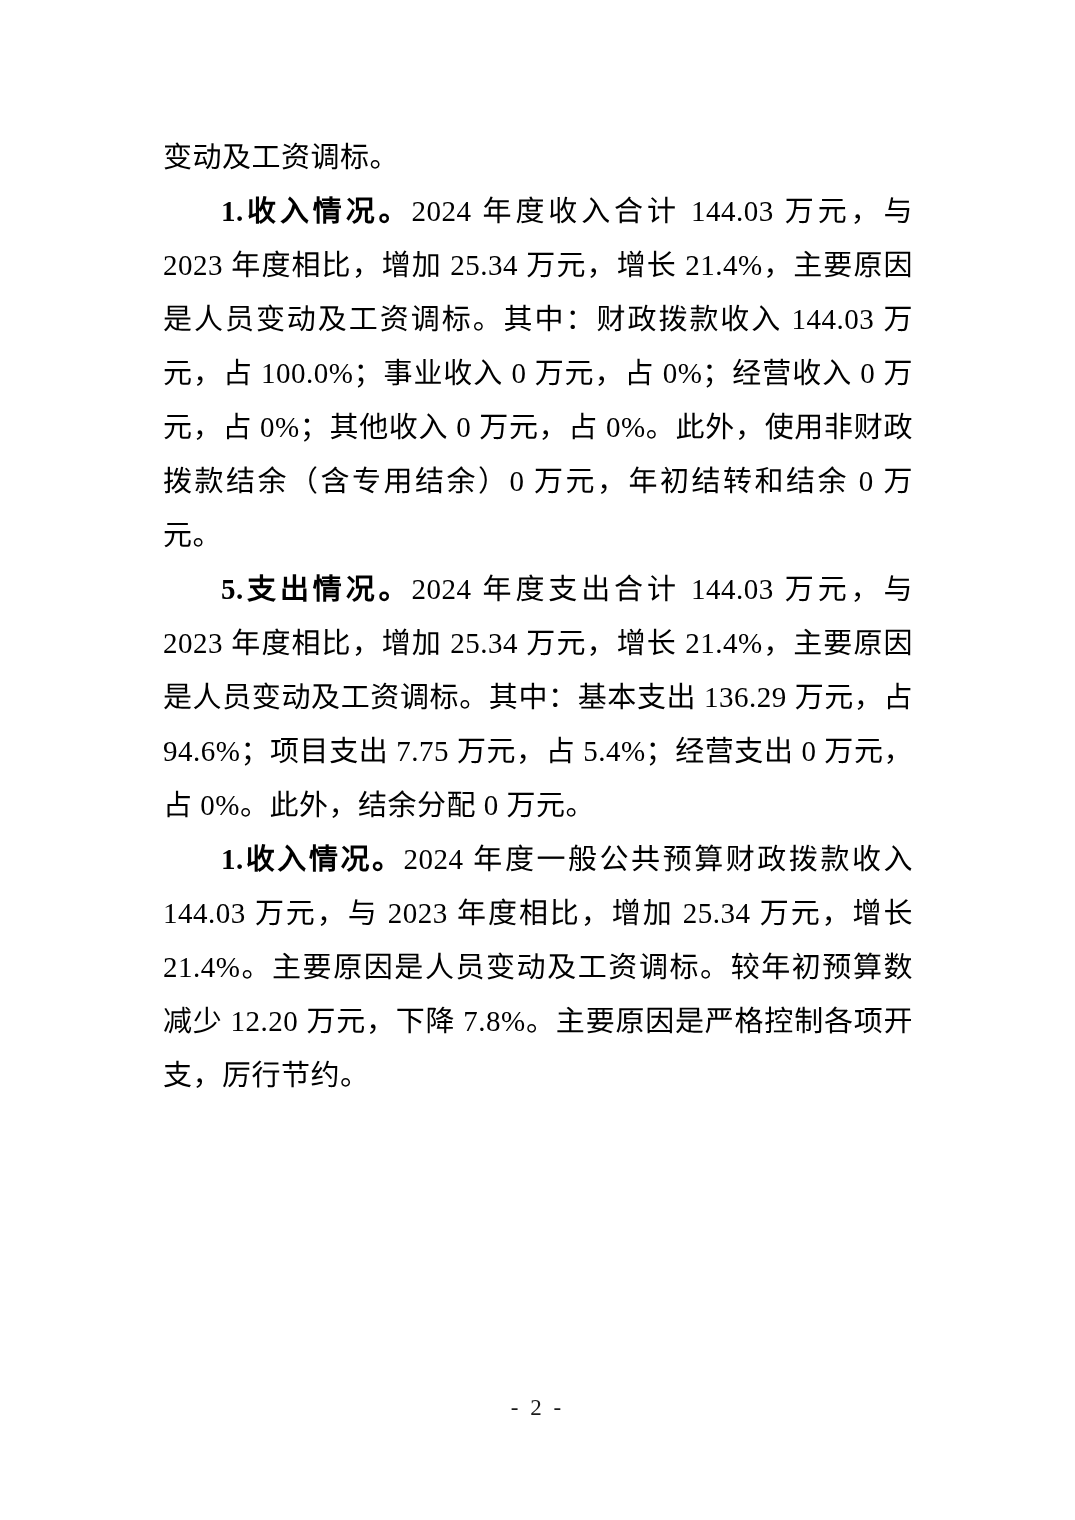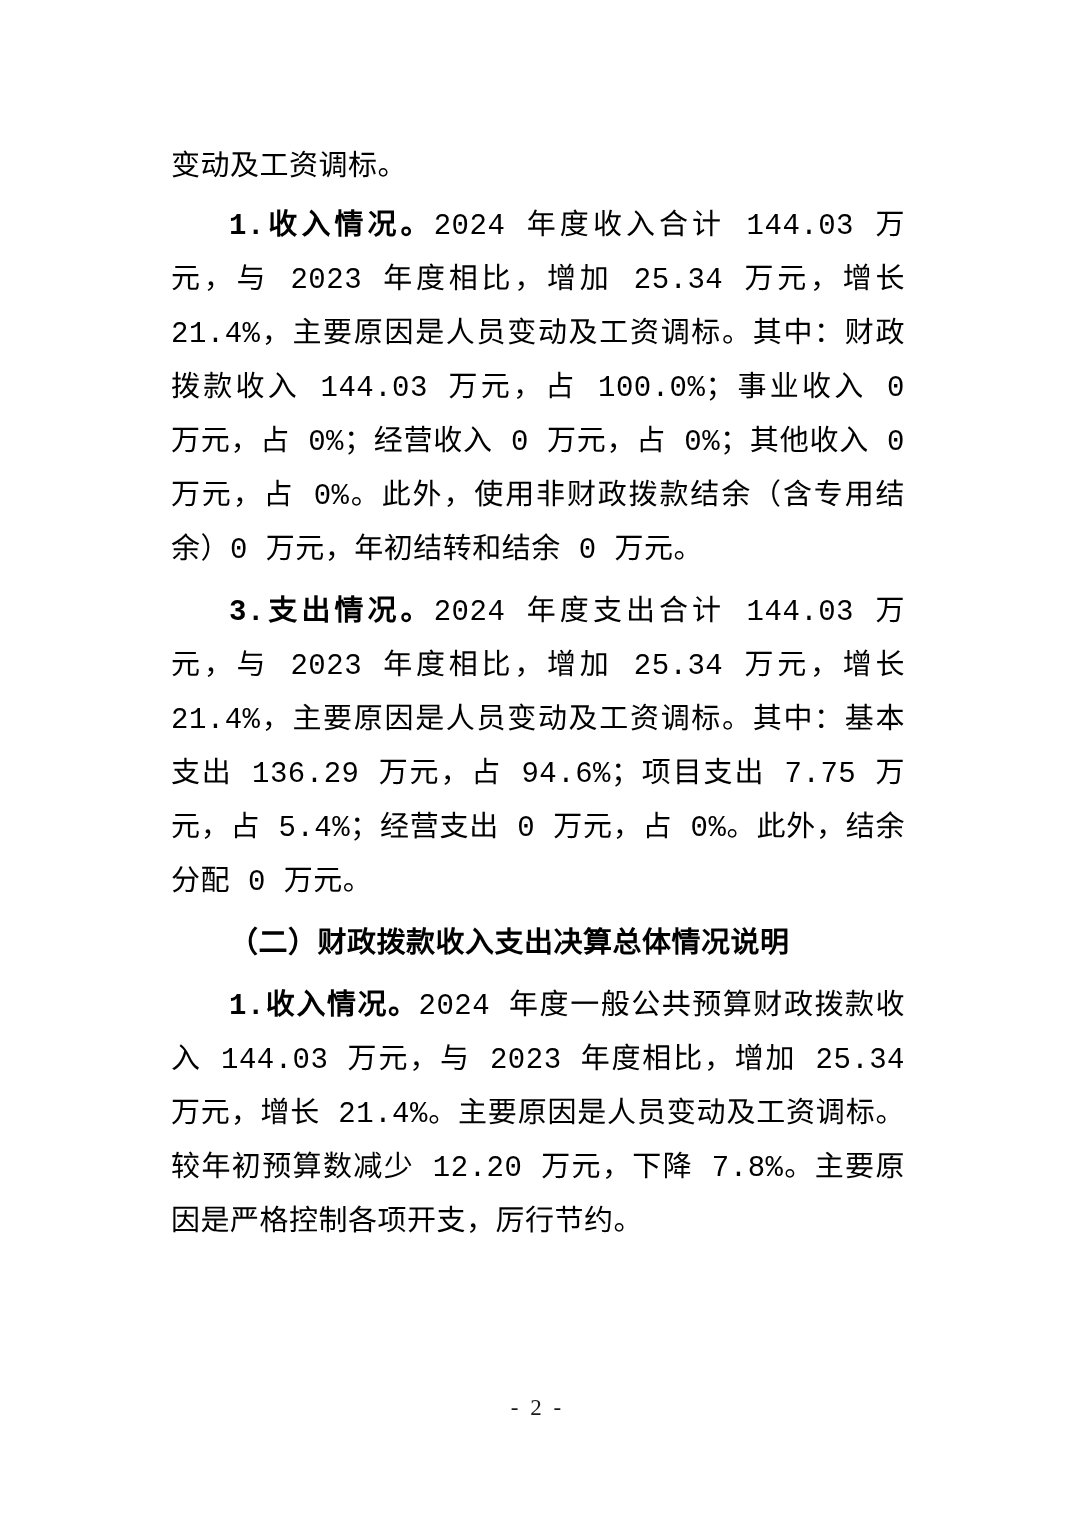--- a/index.html
+++ b/index.html
@@ -21,26 +21,25 @@
     left: 163px;
     top: 130px;
     width: 750px;
     font-size: 29px;
     line-height: 54px;
     text-align: justify;
     text-justify: inter-ideograph;
     letter-spacing: 0.5px;
   }
   .para {
-    margin: 8px;
+    margin: 0;
     padding: 0;
   }
   .indent {
     text-indent: 2em;
-    font-family: Liberation Mono, monospace;
   }
   .bold {
     font-weight: 700;
   }
   .footer {
     position: absolute;
     left: 0;
     top: 1395px;
     width: 100%;
     text-align: center;
@@ -53,24 +52,23 @@
 <body>
 
 <div class="page">
 
   <main class="content">
 
     <p class="para"><span>变动及工资调标。</span></p>
 
     <p class="para indent"><span class="bold">1.收入情况。</span><span>2024 年度收入合计 144.03 万元，与 2023 年度相比，增加 25.34 万元，增长 21.4%，主要原因是人员变动及工资调标。其中：财政拨款收入 144.03 万元，占 100.0%；事业收入 0 万元，占 0%；经营收入 0 万元，占 0%；其他收入 0 万元，占 0%。此外，使用非财政拨款结余（含专用结余）0 万元，年初结转和结余 0 万元。</span></p>
 
-    <p class="para indent"><span class="bold">3.支出情况。</span><span>2024 年度支出合计 144.03 万元，与 2023 年度相比，增加 25.34 万元，增长 21.4%，主要原因是人员变动及工资调标。其中：基本支出 136.29 万元，占 94.6%；项目支出 7.75 万元，占 5.4%；经营支出 0 万元，占 0%。此外，结余分配 0 万元。</span></p>
+    <p class="para indent"><span class="bold">5.支出情况。</span><span>2024 年度支出合计 144.03 万元，与 2023 年度相比，增加 25.34 万元，增长 21.4%，主要原因是人员变动及工资调标。其中：基本支出 136.29 万元，占 94.6%；项目支出 7.75 万元，占 5.4%；经营支出 0 万元，占 0%。此外，结余分配 0 万元。</span></p>
 
 
-    <p class="para indent"><span class="bold">（二）财政拨款收入支出决算总体情况说明</span></p>
 
 
 
     <p class="para indent"><span class="bold">1.收入情况。</span><span>2024 年度一般公共预算财政拨款收入 144.03 万元，与 2023 年度相比，增加 25.34 万元，增长 21.4%。主要原因是人员变动及工资调标。较年初预算数减少 12.20 万元，下降 7.8%。主要原因是严格控制各项开支，厉行节约。</span></p>
 
   </main>
 
   <footer class="footer">
     <span>- 2 -</span>
   </footer>

